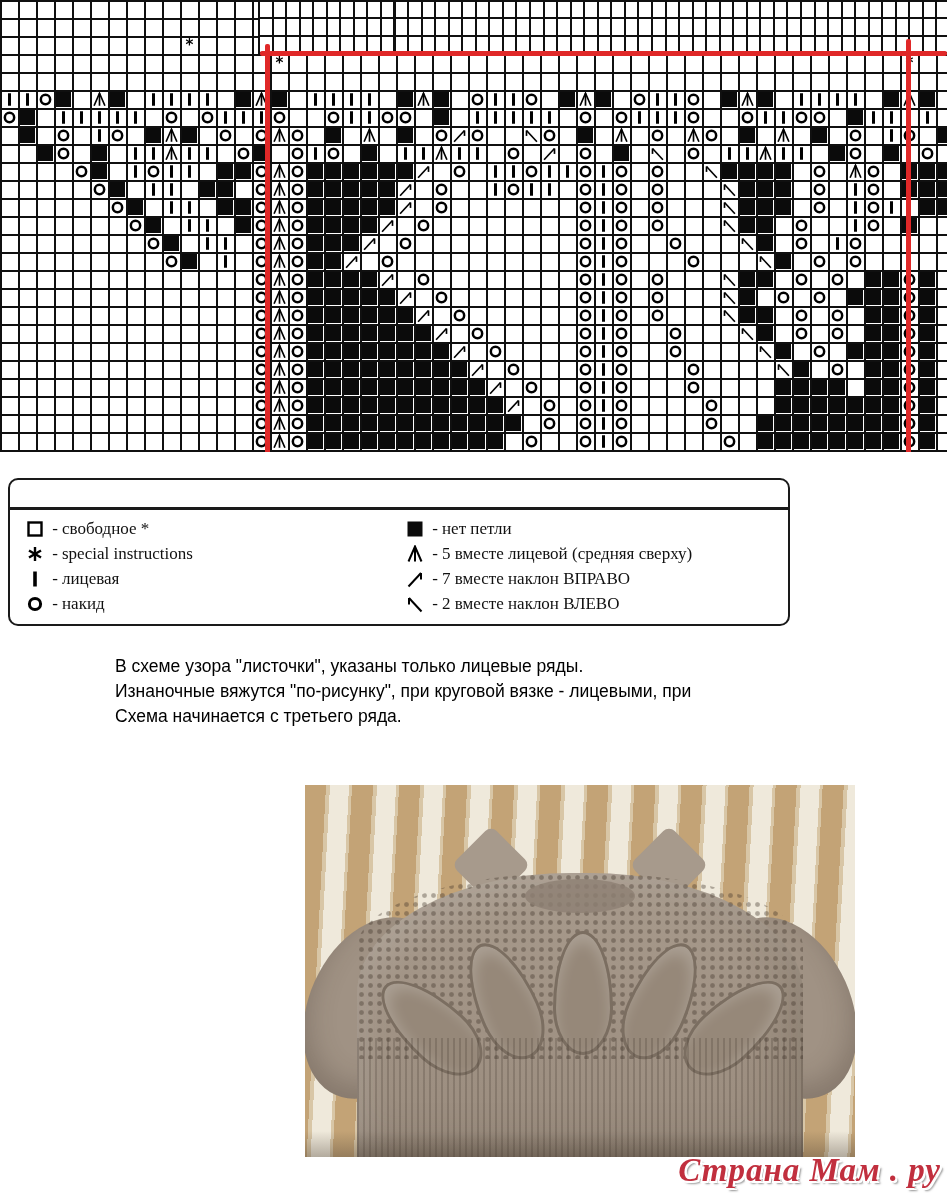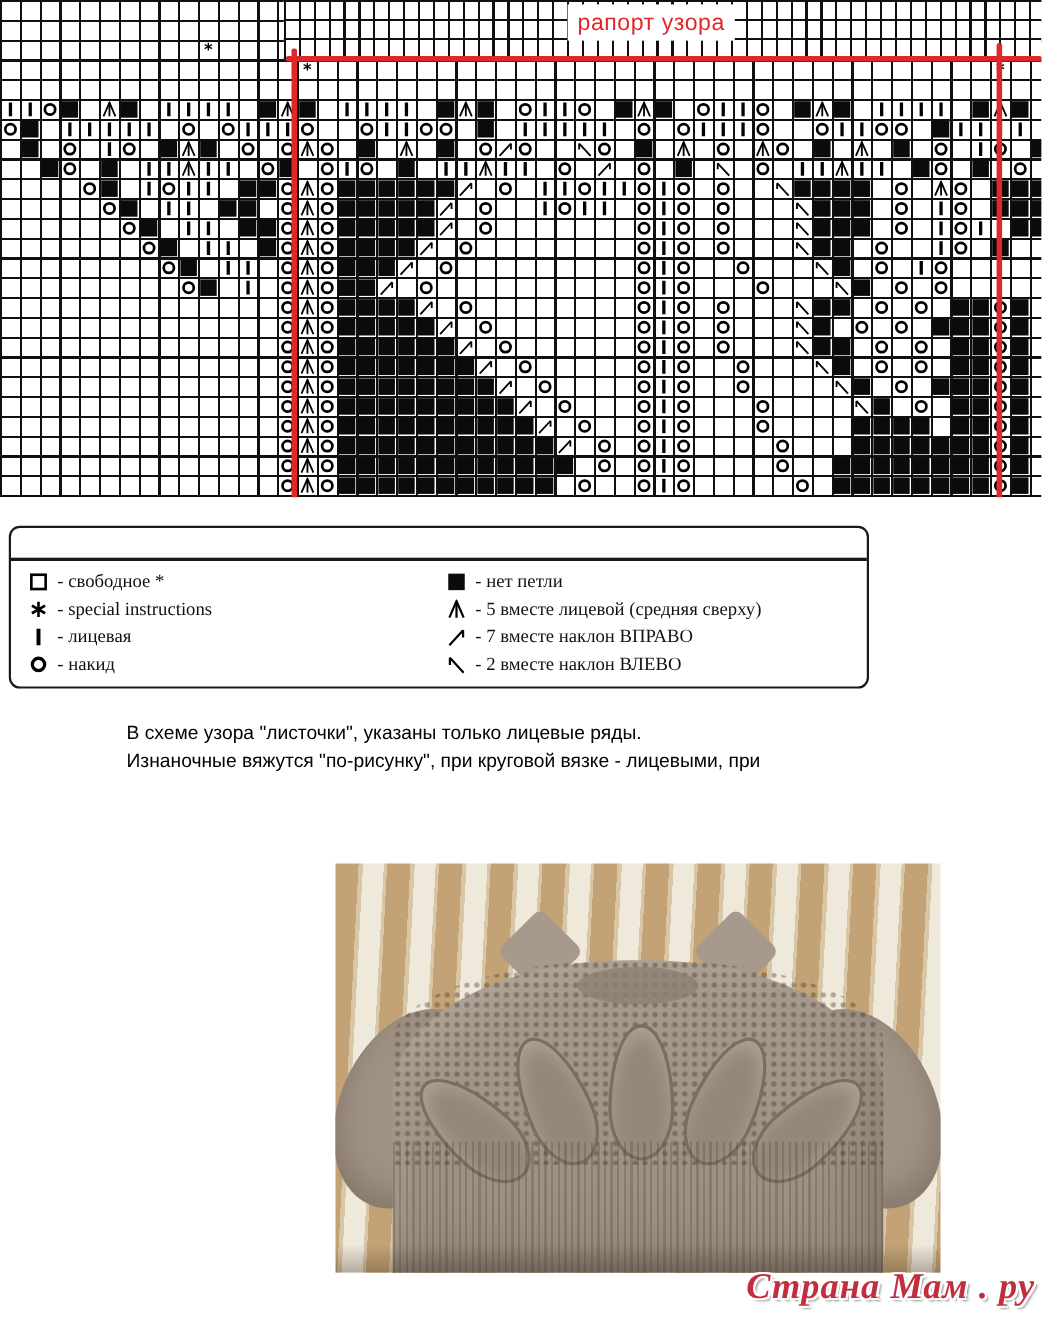--- a/index.html
+++ b/index.html
@@ -2196,21 +2196,20 @@
           </svg>
         </div>
         <div class="g black" style="left: 920px; top: 434px;"></div>
       </div>
     <div id="fine-grid"></div>
 
     <div class="redline" style="left:260px;top:51px;width:687px;height:5px;"></div>
     <div class="redline" style="left:265px;top:44px;width:5px;height:446px;"></div>
     <div class="redline" style="left:906px;top:39px;width:5px;height:458px;"></div>
 
-    <div id="repeat-label">рапорт узора</div>
   </div>
 
   <div id="key-box">
     <div id="key-divider"></div>
     <div class="key-col" id="key-col-left">
         <div class="key-entry">
           <span class="key-sym">
             <svg width="18" height="18" viewBox="0 0 18 18" xmlns="http://www.w3.org/2000/svg">
               <rect x="2.5" y="2.5" width="13" height="13" fill="none" stroke="#000" stroke-width="2.4"></rect>
             </svg>
@@ -2295,20 +2294,21 @@
           </span>
           <span class="key-dash">-</span>
           <span>2 вместе наклон ВЛЕВО</span>
         </div>
       </div>
   </div>
 
   <div id="notes">
     <div class="indent">В схеме узора "листочки", указаны только лицевые ряды.</div>
     <div class="indent">Изнаночные вяжутся "по-рисунку", при круговой вязке - лицевыми, при</div>
+    <div class="indent">Схема начинается с третьего ряда.</div>
   </div>
 
   <div id="photo">
     <div class="sleeve left"></div>
     <div class="sleeve right"></div>
     <div class="shoulder-peak left"></div>
     <div class="shoulder-peak right"></div>
     <div class="sweater-body">
       <div class="yoke-texture"></div>
       <div class="neck-shade"></div>

